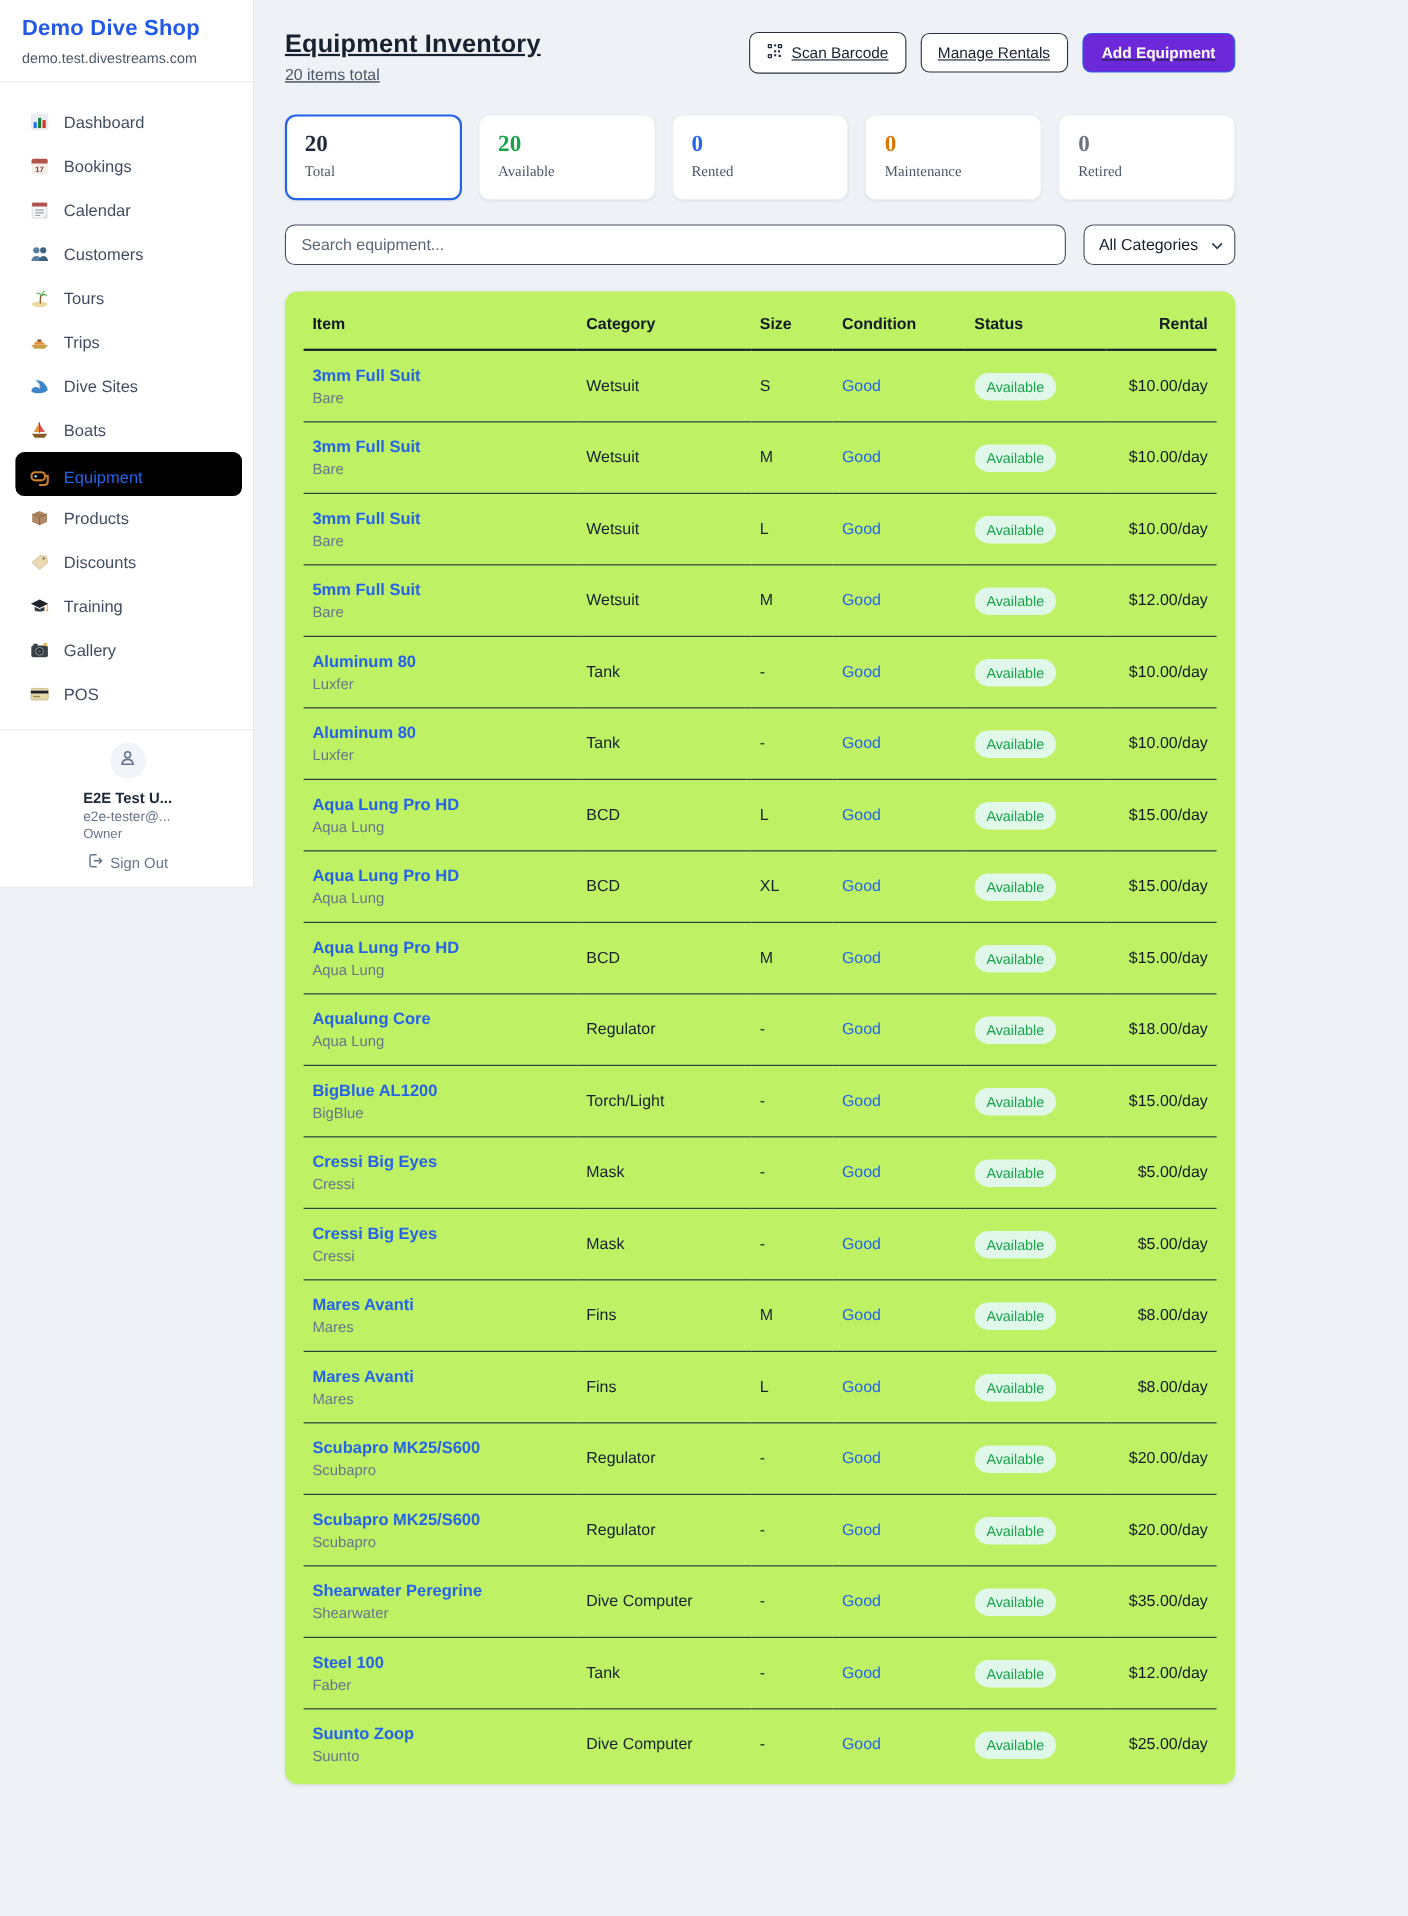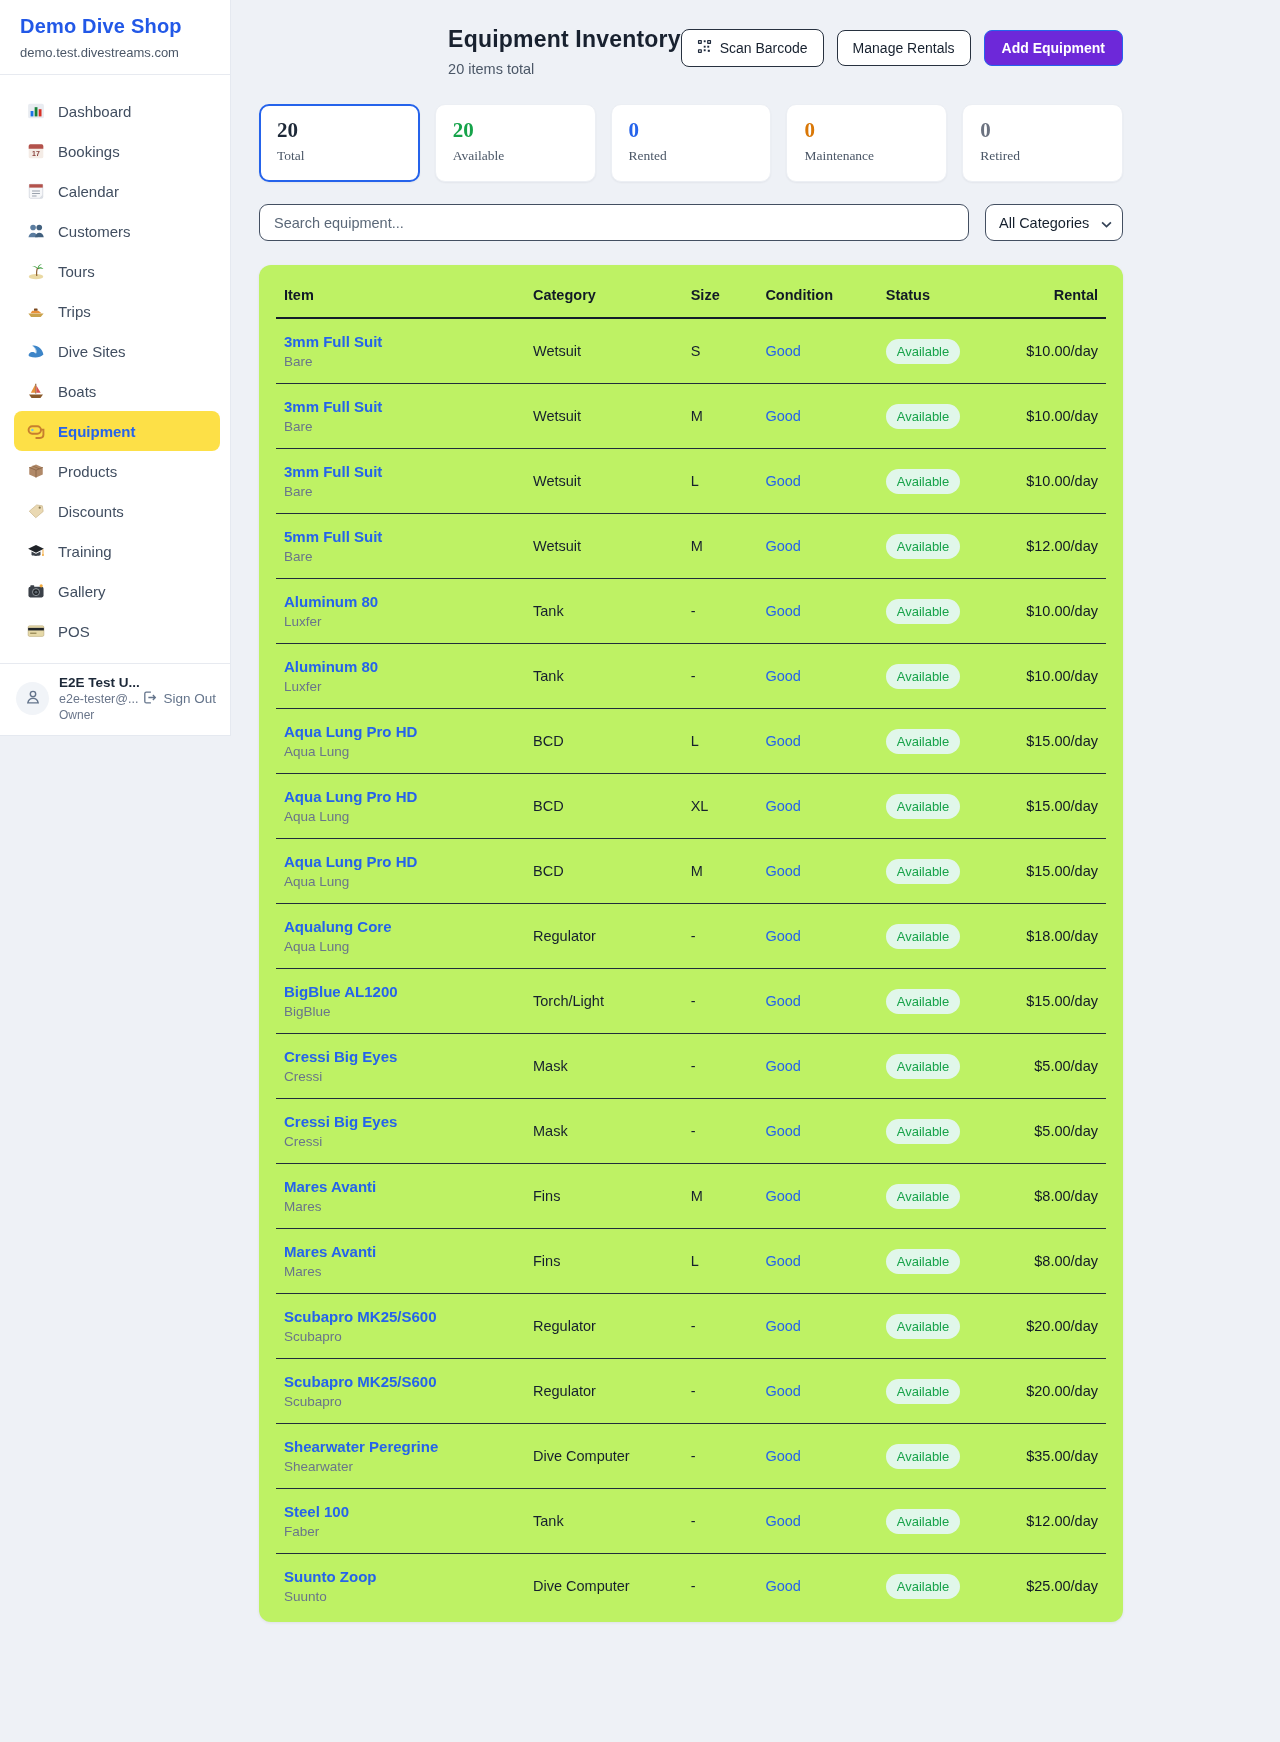--- a/index.html
+++ b/index.html
@@ -20,38 +20,38 @@
   .brand-block { padding: 15px 20px 14px; }
   .brand { font-size: 20px; font-weight: 800; color: #2258e7; letter-spacing: .2px; }
   .domain { margin-top: 7px; font-size: 13px; color: #4b5767; }
   .nav { border-top: 1px solid #e7eaf0; padding: 16px 10px 12px 14px; }
   .nav-item {
     display: flex; align-items: center; gap: 13px;
     padding: 8px 12px; border-radius: 8px; cursor: pointer;
     font-size: 15px; color: #414e60; height: 40px;
   }
   .nav-item .ico { width: 19px; height: 19px; display: inline-flex; align-items: center; justify-content: center; flex: 0 0 19px; }
-  .nav-item.active { background: #fde047; color: #2563eb; font-weight: 700; }
+  .nav-item.active { background: #000000; color: #2563eb; font-weight: 400; align-items: flex-end; }
   .user-block {
     border-top: 1px solid #e7eaf0; padding: 11px 14px 13px 16px;
-    display: flex; align-items: center; gap: 10px;
+    display: flex; align-items: center; gap: 10px; flex-direction: column;
   }
   .avatar {
     width: 33px; height: 33px; border-radius: 50%; background: #f1f4f8;
     display: flex; align-items: center; justify-content: center; flex: 0 0 33px;
   }
   .user-meta { flex: 1; min-width: 0; }
   .user-name { font-size: 13.5px; font-weight: 700; color: #1c2838; white-space: nowrap; }
   .user-email { font-size: 12.5px; color: #69758a; margin-top: 2px; white-space: nowrap; }
   .user-role { font-size: 12px; color: #69758a; margin-top: 2px; }
   .signout { display: flex; align-items: center; gap: 6px; color: #64748b; font-size: 13.5px; cursor: pointer; white-space: nowrap; }
 
   
   .main { padding: 26px 0 30px 28px; width: 892px; }
-  .page-header { display: flex; justify-content: flex-end; align-items: flex-start; }
+  .page-header { display: flex; justify-content: space-between; align-items: flex-start; text-decoration: underline; }
   .page-title { font-size: 23px; font-weight: 800; color: #18212f; letter-spacing: .2px; }
   .page-subtitle { margin-top: 8px; font-size: 14.5px; color: #4b5767; }
   .header-actions { display: flex; gap: 13px; align-items: center; margin-top: 3px; }
   .btn {
     display: inline-flex; align-items: center; gap: 8px;
     border-radius: 8px; font-size: 14px; font-weight: 500;
     padding: 9px 15px; cursor: pointer; background: #fff;
     border: 1px solid #27313f; color: #16202e; font-family: inherit;
   }
   .btn.primary { background: #6d28d9; border-color: #2563eb; color: #fff; font-weight: 600; padding: 9px 17px; }

